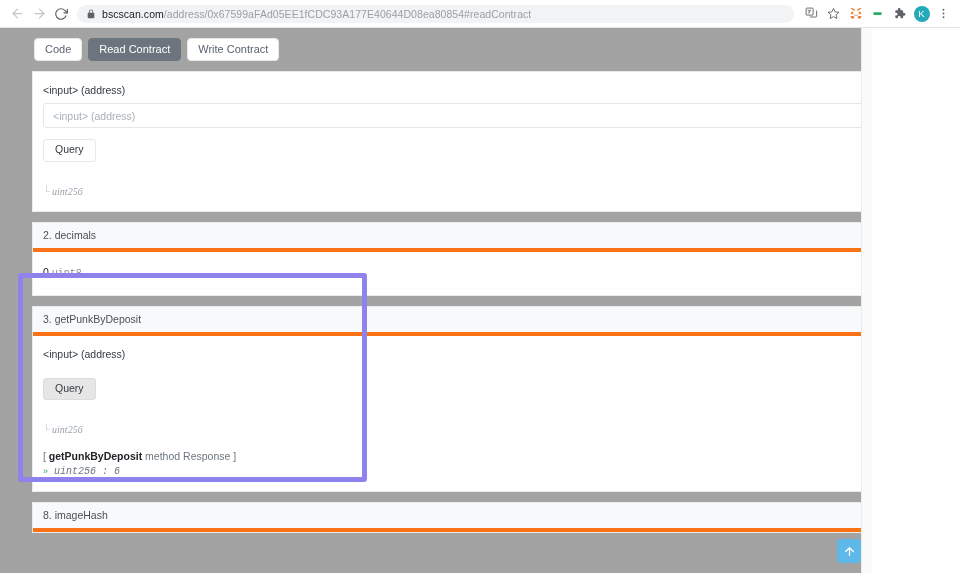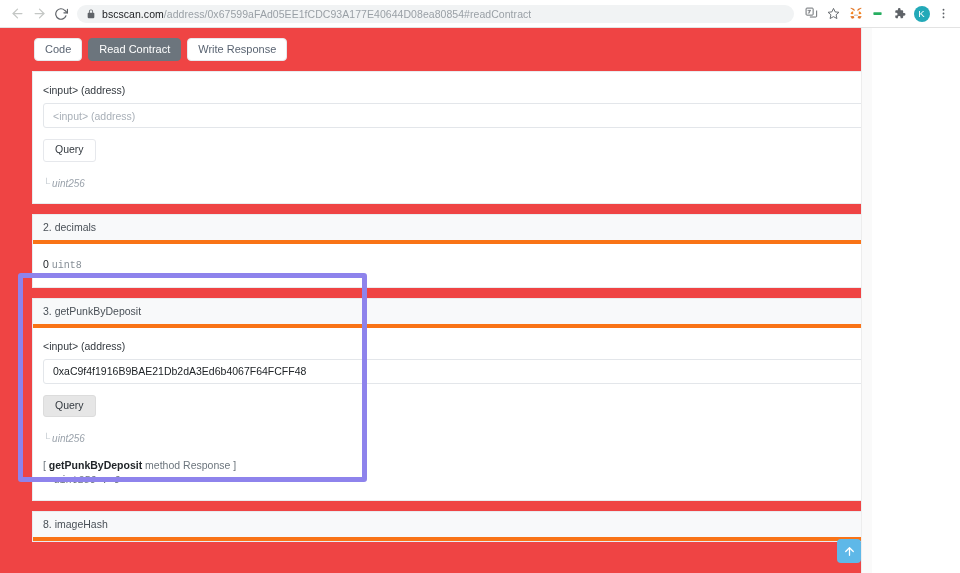--- a/index.html
+++ b/index.html
@@ -65,21 +65,21 @@
     background: #23a9b8;
     color: #fff; font-size: 9.5px; line-height: 16px;
     text-align: center; font-weight: 400;
   }
 
   
   .page {
     position: relative;
     width: 872px;
     height: 545px;
-    background: #ef4444;
+    background: #a3a3a3;
     overflow: hidden;
   }
   .page-inner {
     padding: 8px 32px 0 32px;
     width: 946px;
   }
 
   
   .tabs {
     display: flex;
@@ -149,24 +149,24 @@
     background: #ffffff;
     border: 1px solid #e6e8ec;
     border-radius: 3px;
     padding: 4px 11px 5px 11px;
     line-height: 1.1;
     font-family: Liberation Sans, sans-serif;
   }
   .query-btn.pressed { background: #e6e6e6; border-color: #dcdcdc; }
 
   .ret-type {
-    margin-top: 16px;
+    margin-top: 24px;
     font-size: 10px;
     color: #9aa2ab;
-    font-family: Liberation Sans, sans-serif;
+    font-family: Liberation Serif, serif;
     font-style: italic;
   }
   .ret-type .elbow { font-style: normal; color:#c3c9cf; margin-right:2px; }
 
   .resp-block { margin-top: 15px; }
   .resp-title {
     font-size: 10.5px;
     color: #6c757d;
   }
   .resp-title b { color:#212529; font-weight:700;margin-top:15px; }
@@ -319,21 +319,21 @@
 
   <div class="scrollbar-track">
     
   </div>
 
   <div class="page-inner">
 
     <div class="tabs">
       <div class="tab">Code</div>
       <div class="tab active">Read Contract</div>
-      <div class="tab">Write Response</div>
+      <div class="tab">Write Contract</div>
     </div>
 
     <div class="card">
       <div class="card-body">
         <div class="field-label">&lt;input&gt; (address)</div>
         <input class="field-input" type="text" placeholder="&lt;input&gt; (address)" style="">
         <button class="query-btn">Query</button>
         <div class="ret-type"><span class="elbow">└</span><span>uint256</span></div>
       </div>
     </div>
@@ -348,21 +348,20 @@
       </div>
     </div>
 
     <div class="card">
       <div class="card-head">
         <span>3. getPunkByDeposit</span>
         <span class="arrow-down">↓</span>
       </div>
       <div class="card-body">
         <div class="field-label">&lt;input&gt; (address)</div>
-        <input class="field-input" type="text" value="0xaC9f4f1916B9BAE21Db2dA3Ed6b4067F64FCFF48" style="">
         <button class="query-btn pressed">Query</button>
         <div class="ret-type"><span class="elbow">└</span><span>uint256</span></div>
 
         <div class="resp-block">
           <div class="resp-title"><span>[ </span><b>getPunkByDeposit</b><span> method Response ]</span></div>
           <div class="resp-line">
             <span class="chev">»</span>
             <span>uint256 :  6</span>
           </div>
         </div>

